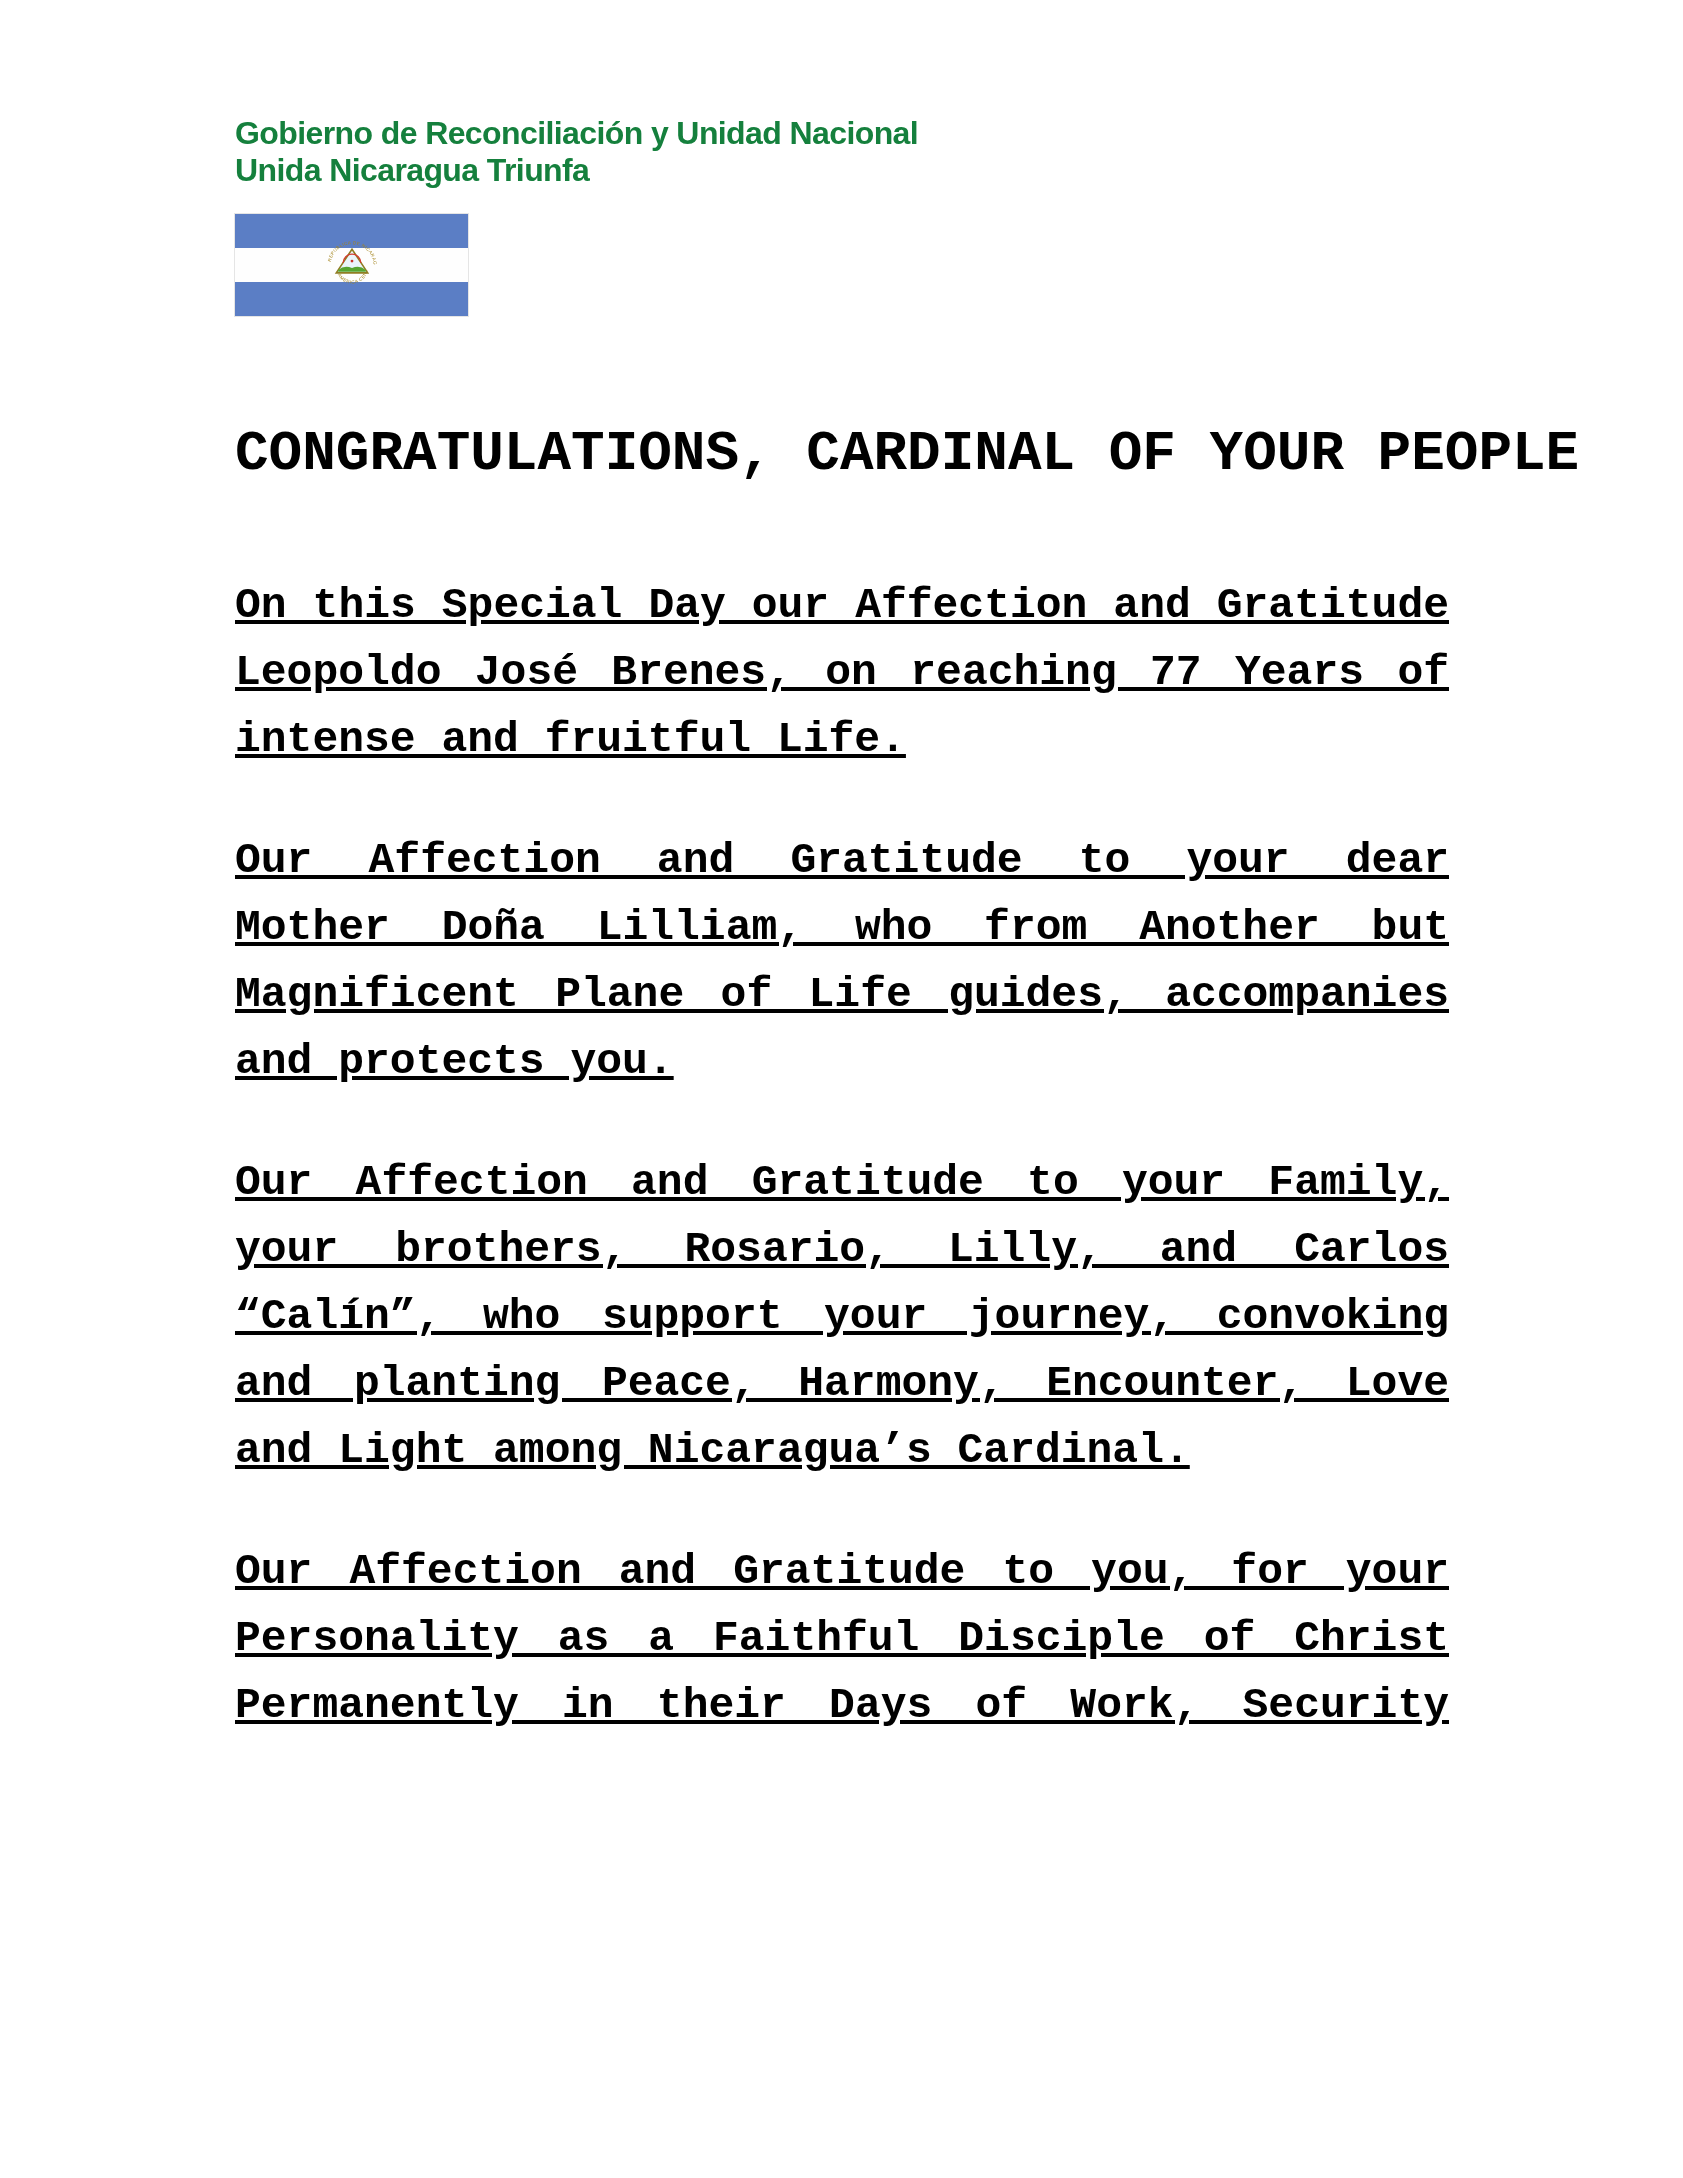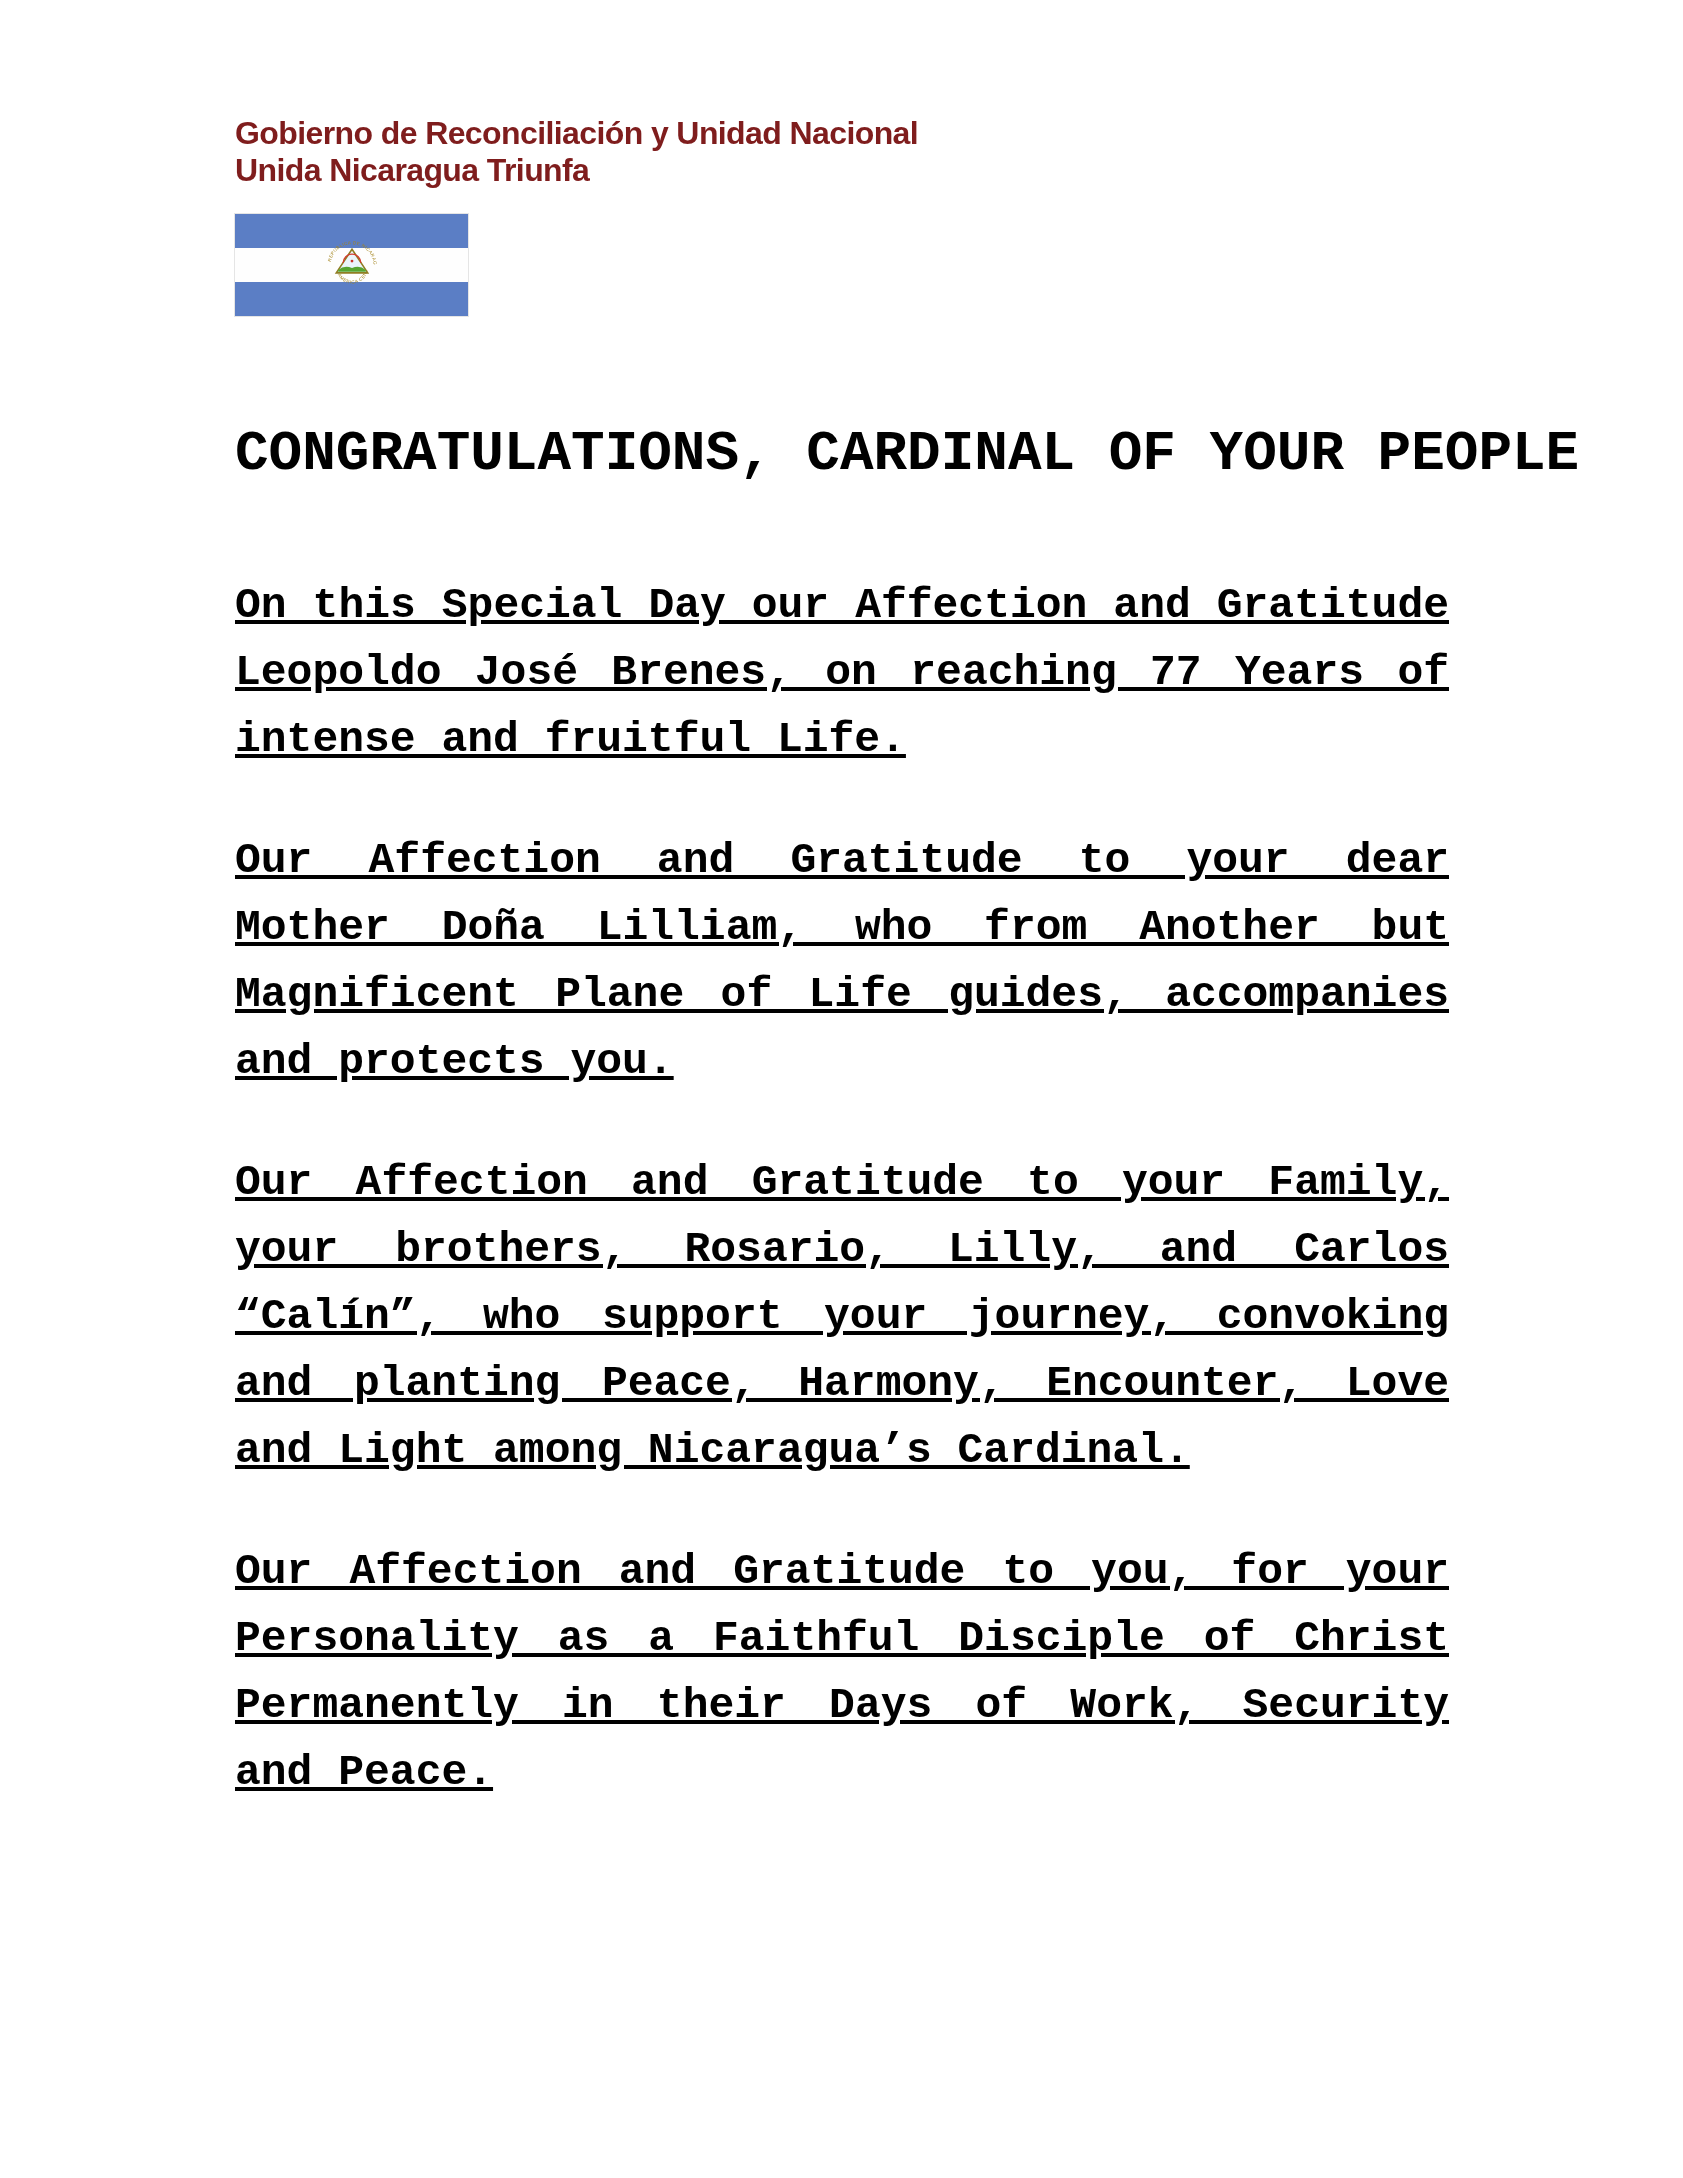--- a/index.html
+++ b/index.html
@@ -19,21 +19,21 @@
     background: #ffffff;
     color: #000000;
   }
   .gov-header {
     padding-top: 115px;
     font-family: "Liberation Sans", sans-serif;
     font-weight: bold;
     font-size: 32px;
     line-height: 37px;
     letter-spacing: -0.6px;
-    color: #7f1d1d;
+    color: #15803d;
   }
   .flag {
     margin-top: 25px;
     width: 233px;
     height: 102px;
     display: flex;
     flex-direction: column;
     position: relative;
     box-shadow: 0 0 0 1px rgba(180,180,180,0.35);
   }
@@ -123,18 +123,17 @@
         <div class="pline">Our Affection and Gratitude to your Family,</div>
         <div class="pline">your brothers, Rosario, Lilly, and Carlos</div>
         <div class="pline">“Calín”, who support your journey, convoking</div>
         <div class="pline">and planting Peace, Harmony, Encounter, Love</div>
         <div class="pline last">and Light among Nicaragua’s Cardinal.</div>
       </div>
       <div class="para">
         <div class="pline">Our Affection and Gratitude to you, for your</div>
         <div class="pline">Personality as a Faithful Disciple of Christ</div>
         <div class="pline">Permanently in their Days of Work, Security</div>
-        <div class="pline last">and Peace.</div>
       </div>
     </div>
 
 </div>
 
 
 </body></html>

